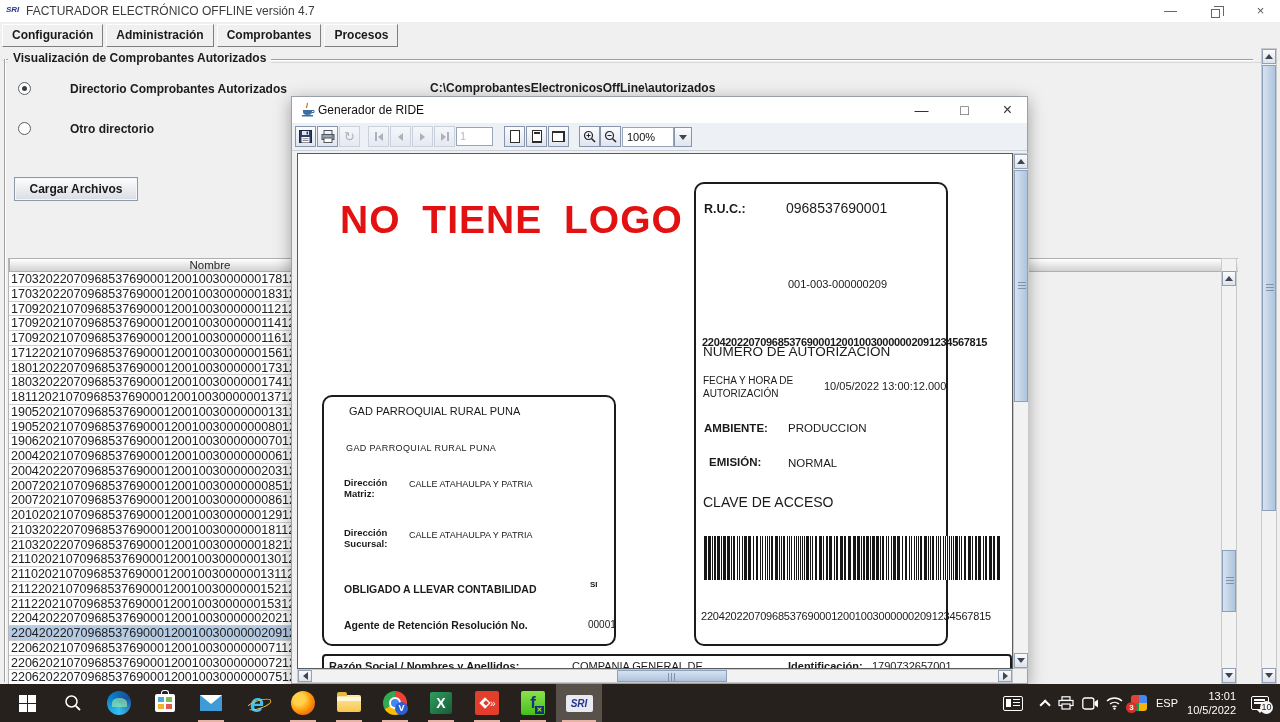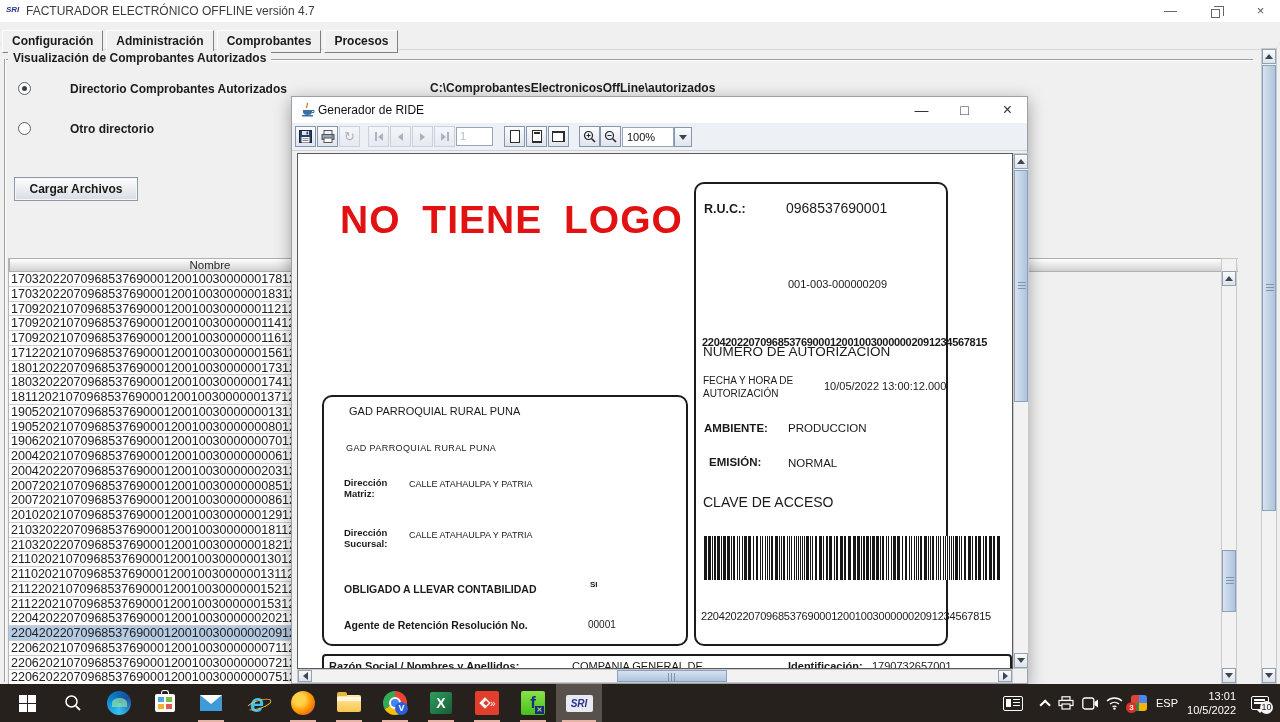--- a/index.html
+++ b/index.html
@@ -10,21 +10,21 @@
   }
 
   
   .titlebar { position:absolute; left:0; top:0; width:1280px; height:22px; background:#ffffff; }
   .title-logo { position:absolute; left:6px; top:5px; font-size:8px; font-weight:bold; font-style:italic; color:#27348b; }
   .title-text { position:absolute; left:26px; top:4px; font-size:12px; color:#3c3c3c; white-space:nowrap; }
   .win-ctrl { position:absolute; top:0; width:45px; height:22px; text-align:center; line-height:22px; color:#555; font-size:13px; }
   .restore-glyph { display:inline-block; width:9px; height:9px; border:1px solid #666; position:relative; top:3px; background:#fff; }
   .restore-glyph::before { content:""; position:absolute; left:2px; top:-4px; width:9px; height:9px; border:1px solid #666; border-bottom:none; border-left:none; }
 
-  .menubar { position:absolute; left:0; top:22px; width:1280px; height:28px; background:#f0f0f0; border-bottom:1px solid #d9d9d9; padding:8px 2px;border-radius:9px; }
+  .menubar { position:absolute; left:0; top:22px; width:1280px; height:41px; background:#f0f0f0; border-bottom:1px solid #d9d9d9; padding:2px 2px;border-radius:9px; }
   .menu-btn { display:inline-block; margin-right:3px; padding:3px 9px 4px; font-size:12px; font-weight:bold; color:#1a1a1a;
     background:#f0f0f0; border:1px solid; border-color:#fdfdfd #7f7f7f #7f7f7f #fdfdfd; cursor:default; }
 
   .group-line { position:absolute; left:4px; top:59px; width:1249px; height:2px; border-top:1px solid #9f9f9f; border-bottom:1px solid #ffffff; }
   .group-side { position:absolute; left:4px; top:59px; width:2px; height:623px; border-left:1px solid #9f9f9f; border-right:1px solid #ffffff; }
   .group-label { position:absolute; left:8px; top:51px; background:#f0f0f0; padding:0 5px; font-size:12px; font-weight:bold; color:#1c1c1c; }
 
   .radio { position:absolute; width:13px; height:13px; border-radius:50%; border:1px solid #5c6166; background:#fdfdfd; }
   .radio.checked::after { content:""; position:absolute; left:3px; top:3px; width:5px; height:5px; border-radius:50%; background:#3a3f45; }
   .radio-label { position:absolute; font-size:12px; font-weight:bold; color:#1c1c1c;margin-left:32px; }
@@ -261,21 +261,21 @@
       </div>
       <div class="combo" style="left:330px; width:52px;">100%</div>
       <div class="tbtn" style="left:382px; top:4px; height:20px; width:18px;">
           <span class="tri-down"></span>
         </div>
     </div>
 
     <div class="viewer">
       <div class="nologo">NO TIENE LOGO</div>
 
-      <div class="docbox" style="left:24px; top:241px; width:366px; height:251px;">
+      <div class="docbox" style="left:24px; top:241px; width:294px; height:251px;">
         <div class="doc-t" style="left:25px; top:8px; font-size:11px;">GAD PARROQUIAL RURAL PUNA</div>
         <div class="doc-t" style="left:22px; top:46px; font-size:9px; letter-spacing:.4px;">GAD PARROQUIAL RURAL PUNA</div>
         <div class="doc-t doc-b" style="left:20px; top:80px; font-size:9.5px; width:58px; white-space:normal; line-height:11px;">Dirección Matriz:</div>
         <div class="doc-t" style="left:85px; top:82px; font-size:9px;">CALLE ATAHAULPA Y PATRIA</div>
         <div class="doc-t doc-b" style="left:20px; top:130px; font-size:9.5px; width:58px; white-space:normal; line-height:11px;">Dirección Sucursal:</div>
         <div class="doc-t" style="left:85px; top:133px; font-size:9px;">CALLE ATAHAULPA Y PATRIA</div>
         <div class="doc-t doc-b" style="left:20px; top:186px; font-size:10.5px;">OBLIGADO A LLEVAR CONTABILIDAD</div>
         <div class="doc-t doc-b" style="left:266px; top:183px; font-size:8px;">SI</div>
         <div class="doc-t doc-b" style="left:20px; top:222px; font-size:10.5px;">Agente de Retención Resolución No.</div>
         <div class="doc-t" style="left:264px; top:222px; font-size:10px;">00001</div>

